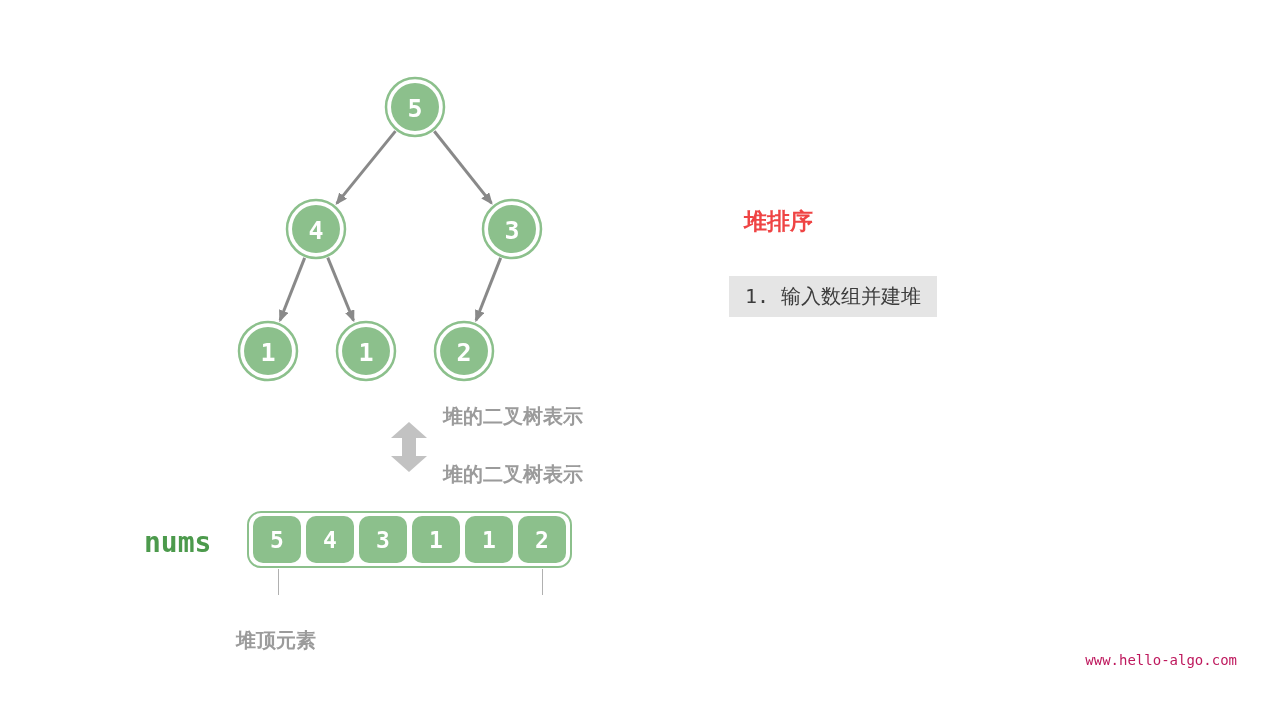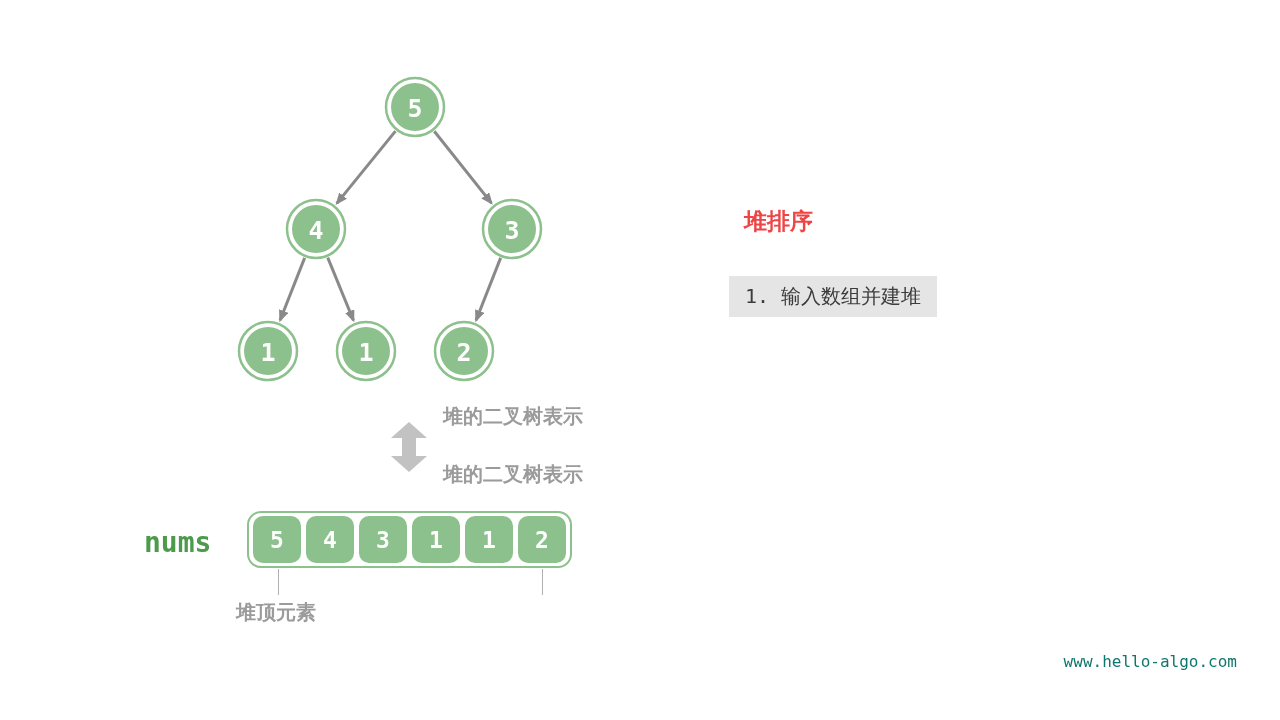--- a/index.html
+++ b/index.html
@@ -42,21 +42,21 @@
   }
 
   .connector { position: absolute; width: 1px; height: 26px; background: #B0B0B0; top: 569px; }
   #connector-top { left: 278px; }
   #connector-bottom { left: 542px; }
 
   .end-label {
     position: absolute; top: 599px; width: 160px; text-align: center;
     font-size: 20px; font-weight: 700; color: #9B9B9B; white-space: nowrap;
   }
-  #heap-top-label { left: 196px; }
+  #heap-top-label { left: 196px; margin-top: 28px; }
   #heap-bottom-label { left: 457px; }
 
   
   .panel-title {
     position: absolute; left: 744px; top: 206px;
     font-size: 23px; font-weight: 700; color: #ef4444;
   }
   .step-desc {
     position: absolute; left: 729px; top: 276px; height: 41px;
     background: #E5E5E5; border-radius: 0;
@@ -69,21 +69,21 @@
   .step-badge {
     position: absolute; left: 35px; top: 638px; width: 148px; height: 55px;
     background: #FBFBFB; border: 2px solid #A9A9A9; border-radius: 10px;
     display: flex; align-items: center; justify-content: center;
     font-family: "DejaVu Sans Mono", monospace;
     font-size: 25px; font-weight: 700; color: #8C8C8C; letter-spacing: 2px;
   }
   .watermark {
     position: absolute; right: 43px; top: 652px;
     font-family: "DejaVu Sans Mono", monospace;
-    font-size: 16px; color: #0f766e;
+    font-size: 14px; color: #be185d;
   }
 </style>
 </head>
 <body>
 
 <div class="canvas">
 
   <svg id="tree-svg" viewBox="0 0 660 420" xmlns="http://www.w3.org/2000/svg">
       <defs>
         <marker id="ah" markerUnits="userSpaceOnUse" markerWidth="14" markerHeight="12" refX="10" refY="5" orient="auto">

